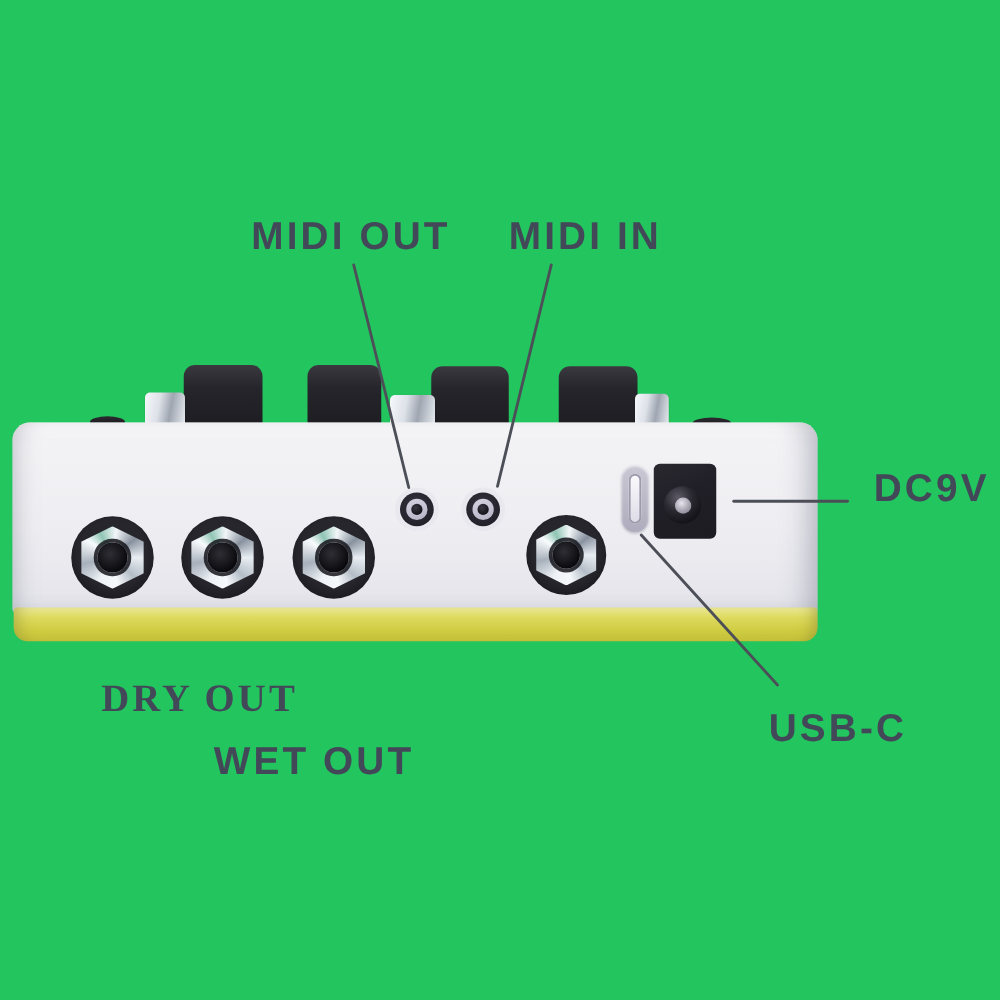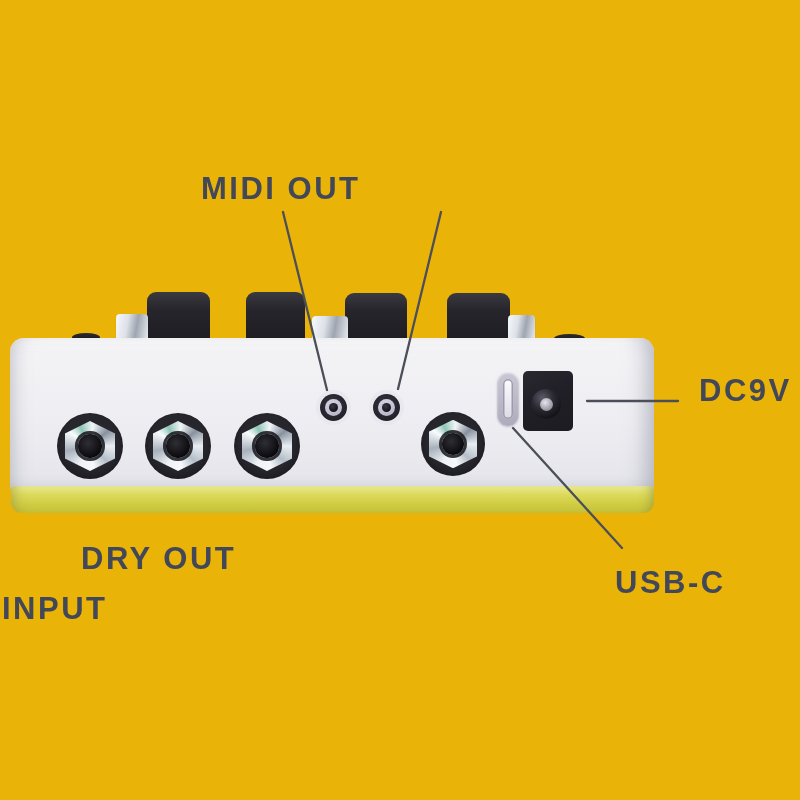--- a/index.html
+++ b/index.html
@@ -1,18 +1,18 @@
 <!DOCTYPE html>
 <html><head>
 <meta charset="utf-8">
 <style>
   html,body{margin:0;padding:0;background:#ffffff;}
   .stage{
     position:relative;width:800px;height:800px;margin:0 auto;
-    background:#eab308;overflow:hidden;
+    background:#22c55e;overflow:hidden;
     font-family:"Liberation Sans",sans-serif;
   }
 
   
   .label{
     position:absolute;color:#434859;font-weight:700;
     font-size:31px;line-height:1;letter-spacing:2.5px;white-space:nowrap;
   }
 
   
@@ -183,18 +183,19 @@
   </div>
 
   <svg class="lines" width="800" height="800" viewBox="0 0 800 800">
     <line x1="283" y1="212" x2="327" y2="390" stroke="#4d4f58" stroke-width="2.3" stroke-linecap="round"></line>
     <line x1="441" y1="212" x2="398" y2="389" stroke="#4d4f58" stroke-width="2.3" stroke-linecap="round"></line>
     <line x1="587" y1="401" x2="678" y2="401" stroke="#4d4f58" stroke-width="2.3" stroke-linecap="round"></line>
     <line x1="513" y1="428" x2="622" y2="548" stroke="#4d4f58" stroke-width="2.3" stroke-linecap="round"></line>
   </svg>
 
   <div class="label" style="left:201px;top:173px;">MIDI OUT</div>
+  <div class="label" style="left:407px;top:173px;">MIDI IN</div>
   <div class="label" style="left:699px;top:375px;text-align:right;">DC9V</div>
   <div class="label" style="left:596px;top:567px;margin-left:19px;">USB-C</div>
-  <div class="label" style="left:81px;top:543px;">DRY OUT</div>
-  <div class="label" style="left:2px;top:593px;">INPUT</div>
+  <div class="label" style="left:81px;top:543px;font-family:Liberation Serif, serif;">DRY OUT</div>
+  <div class="label" style="left:171px;top:593px;">WET OUT</div>
 
 </div>
 
 </body></html>

